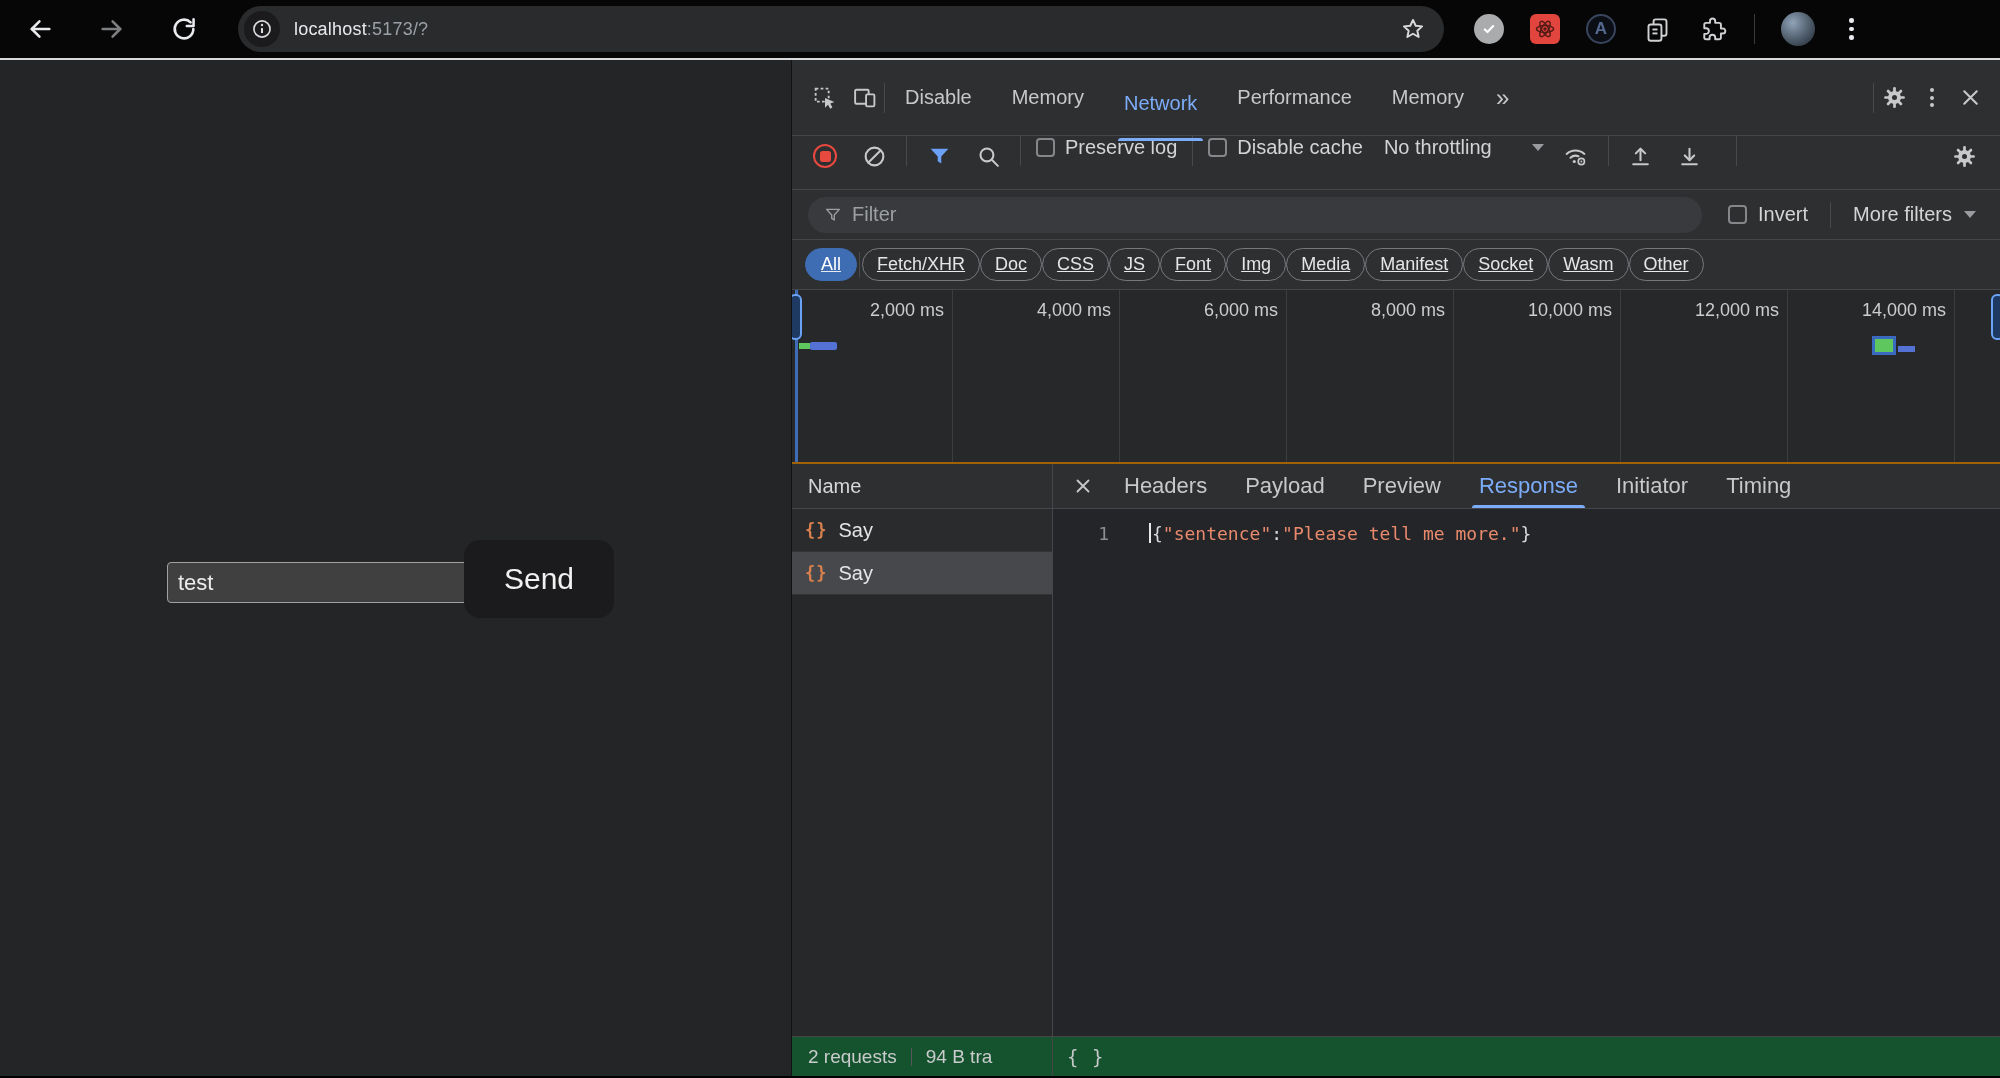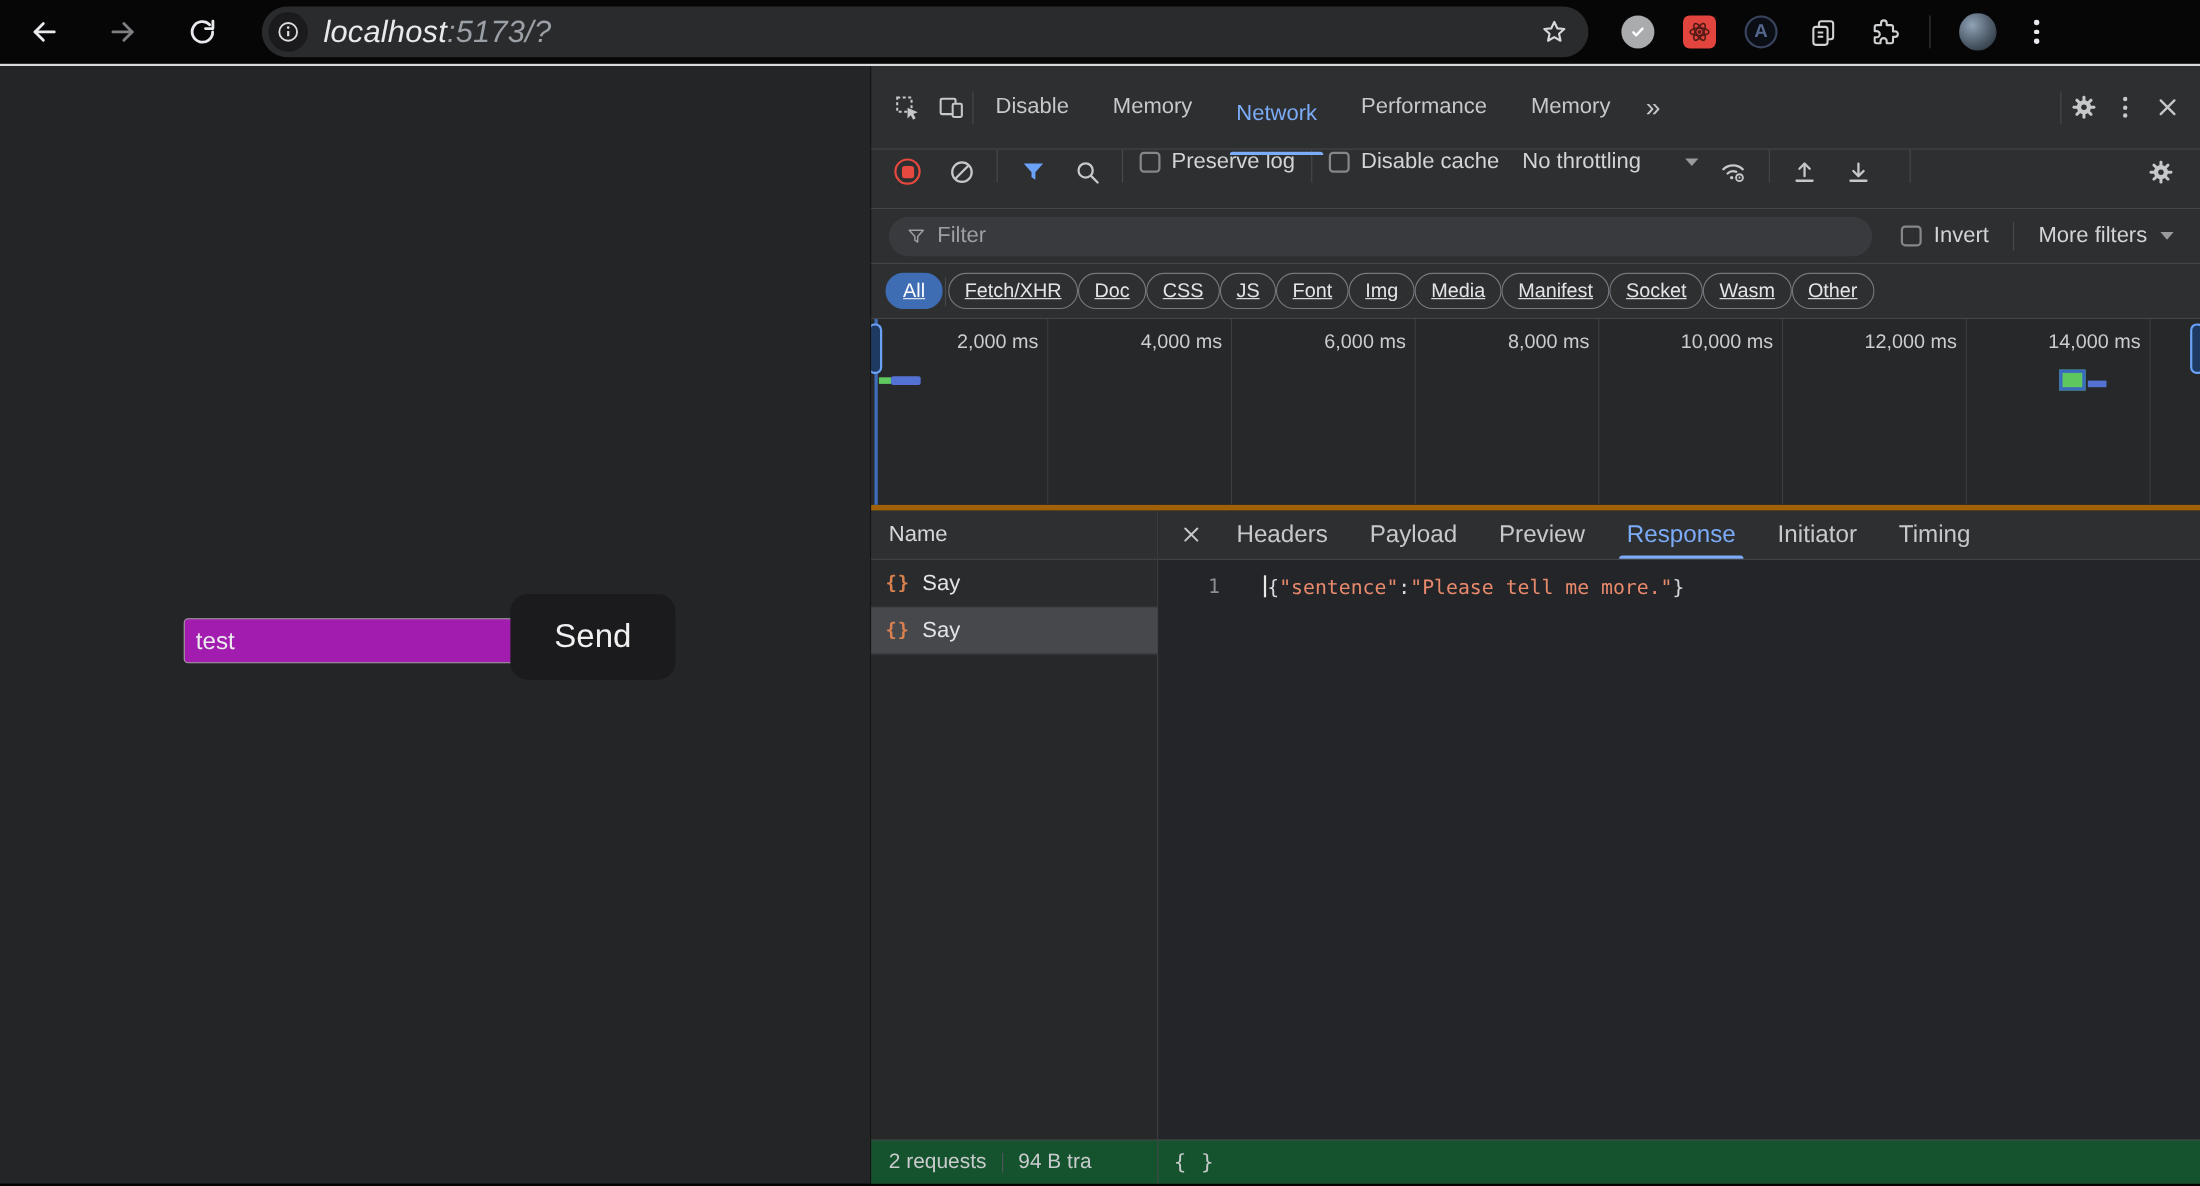--- a/index.html
+++ b/index.html
@@ -11,21 +11,21 @@
                  padding:0 20px 0 22px; border-bottom:2px solid #d9d9d9; }
   .nav-icons { display:flex; align-items:center; }
   .nav-btn { width:36px; height:36px; display:flex; align-items:center; justify-content:center; margin-right:36px; }
   .nav-btn svg { width:28px; height:28px; }
   .fwd { color:#7d7f82; }
   .url-bar { width:1206px; height:46px; background:#2a2b2d; border-radius:23px;
              display:flex; align-items:center; padding:0 18px 0 6px; }
   .info-chip { width:36px; height:36px; border-radius:50%; background:#1b1b1d;
                display:flex; align-items:center; justify-content:center; margin-right:14px; color:#dadce0; }
   .info-chip svg { width:22px; height:22px; }
-  .url-text { font-size:28px; letter-spacing:.2px;font-style:italic; }
+  .url-text { font-size:18px; letter-spacing:.2px; }
   .url-tail { color:#9aa0a6; }
   .url-spacer { flex:1; }
   .star-btn { color:#d8d9db; display:flex; }
   .star-btn svg { width:26px; height:26px; }
   .ext-icons { display:flex; align-items:center; margin-left:30px; gap:26px; }
   .ext { width:30px; height:30px; display:flex; align-items:center; justify-content:center; }
   .check-ext { border-radius:50%; background:#a9abad; }
   .check-ext svg { width:20px; height:20px; }
   .react-ext { border-radius:6px; background:#e2453d; }
   .react-ext svg { width:24px; height:24px; }
@@ -35,21 +35,21 @@
   .bar-sep { width:1px; height:30px; background:#3a3b3d; }
   .avatar { width:34px; height:34px; border-radius:50%;
             background:radial-gradient(circle at 35% 32%, #90a3b8, #4d5a68 55%, #242c36 95%); }
   .kebab { display:flex; flex-direction:column; gap:4px; align-items:center; padding:4px 8px; }
   .kebab i { width:4.5px; height:4.5px; border-radius:50%; background:#e8eaed; display:block; }
 
   
   .main-row { display:flex; height:1016px; }
   .page-pane { width:791px; background:#242527; position:relative; }
   .message-input { position:absolute; left:167px; top:502px; width:308px; height:41px;
-                   background:#a21caf; border:1.5px solid #a2a2a2; border-radius:4px;
+                   background:#404040; border:1.5px solid #a2a2a2; border-radius:4px;
                    color:#ececec; font-size:22px; padding:0 10px; font-family:"Liberation Sans",sans-serif; outline:none; }
   .send-btn { position:absolute; left:464px; top:480px; width:150px; height:78px;
               background:#1b1b1d; border:none; border-radius:16px; color:#f1f1f1;
               font-size:30px; font-family:"Liberation Sans",sans-serif; cursor:pointer; }
 
   
   .devtools { flex:1; display:flex; flex-direction:column; background:#2e2f31; border-left:1px solid #121212; min-width:0; }
   .vsep { width:1px; height:30px; background:#48494c; flex:none; }
   .icon-btn { width:40px; height:40px; display:flex; align-items:center; justify-content:center; color:#c6c8ca; flex:none; }
   .icon-btn svg { width:25px; height:25px; }
@@ -86,21 +86,21 @@
   .invert-group { display:flex; align-items:center; gap:11px; margin-left:26px; }
   .fb-sep { width:1px; height:26px; background:#48494c; margin:0 22px; }
   .more-filters { display:flex; align-items:center; gap:12px; padding-right:8px; }
 
   .dt-chips { height:50px; display:flex; align-items:center; border-bottom:1px solid #45464a; padding:0 13px; gap:0;text-decoration:underline; }
   .chip { height:33px; padding:0 14px; border-radius:17px; border:1px solid #76787d; font-size:18px;
           color:#e4e5e7; display:flex; align-items:center; white-space:nowrap; cursor:pointer; }
   .chip.selected { background:var(--chip-selected-bg); border-color:var(--chip-selected-bg); color:#fff; padding:0 15px; }
   .chips-sep { width:1px; height:26px; background:#48494c; margin:0 2px; flex:none; }
 
-  .dt-timeline { height:174px; position:relative; background:#27282a; border-bottom:5px solid #a16207; overflow:hidden; }
+  .dt-timeline { height:174px; position:relative; background:#27282a; border-bottom:2px solid #a16207; overflow:hidden; }
   .gridline { position:absolute; top:0; bottom:0; width:1px; background:#3c3d40; }
   .tick { position:absolute; top:10px; width:150px; text-align:right; font-size:18px; color:#cbcdcf; }
   .sel-line-left { position:absolute; left:3px; top:0; bottom:0; width:3px; background:#3f6cb8; }
   .grip { position:absolute; top:4px; width:13px; height:46px; border-radius:6px; background:#1e3a63; border:2px solid #6aa2f6; }
   .grip-left { left:-3px; } .grip-right { right:-4px; }
   .mk-green-l { position:absolute; left:7px; top:53px; width:11px; height:6px; background:var(--timeline-green); }
   .mk-blue-l  { position:absolute; left:18px; top:52px; width:27px; height:8px; background:var(--timeline-blue); border-radius:2px; }
   .mk-green-r { position:absolute; left:1080px; top:46px; width:24px; height:19px; background:var(--timeline-green); border:3.5px solid #3a6ac0; }
   .mk-blue-r  { position:absolute; left:1106px; top:56px; width:17px; height:6px; background:var(--timeline-blue); }
 

